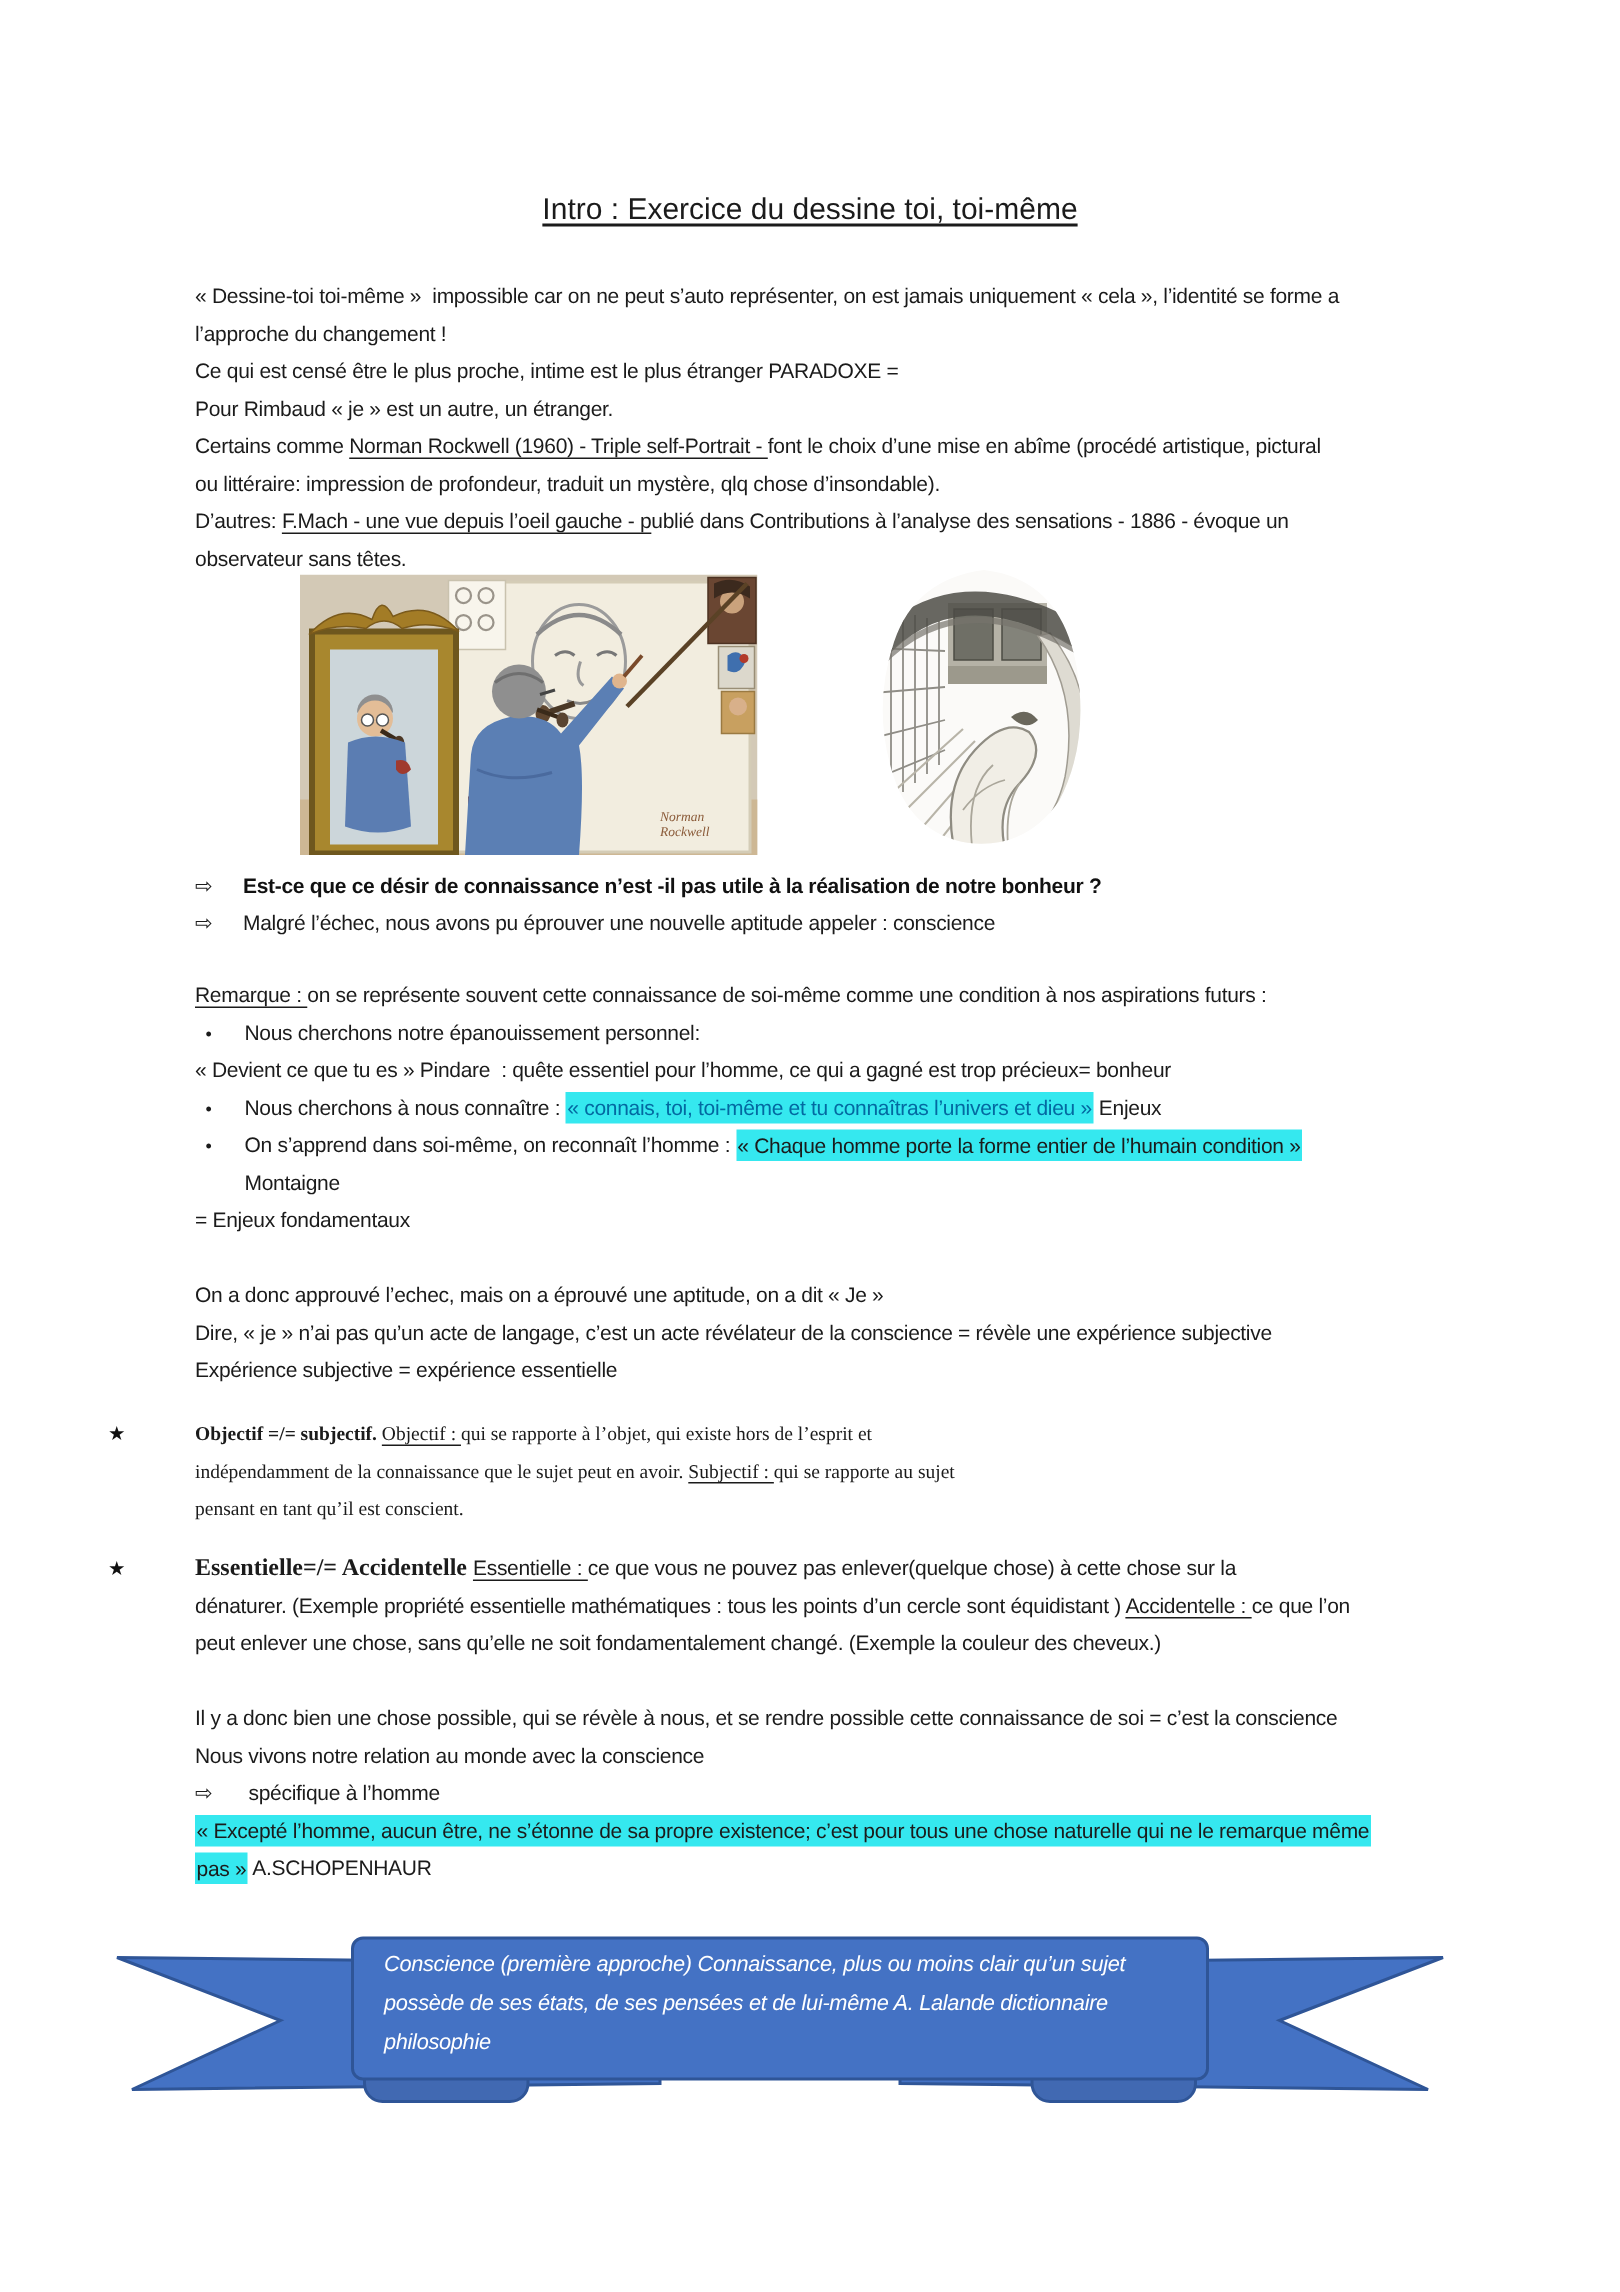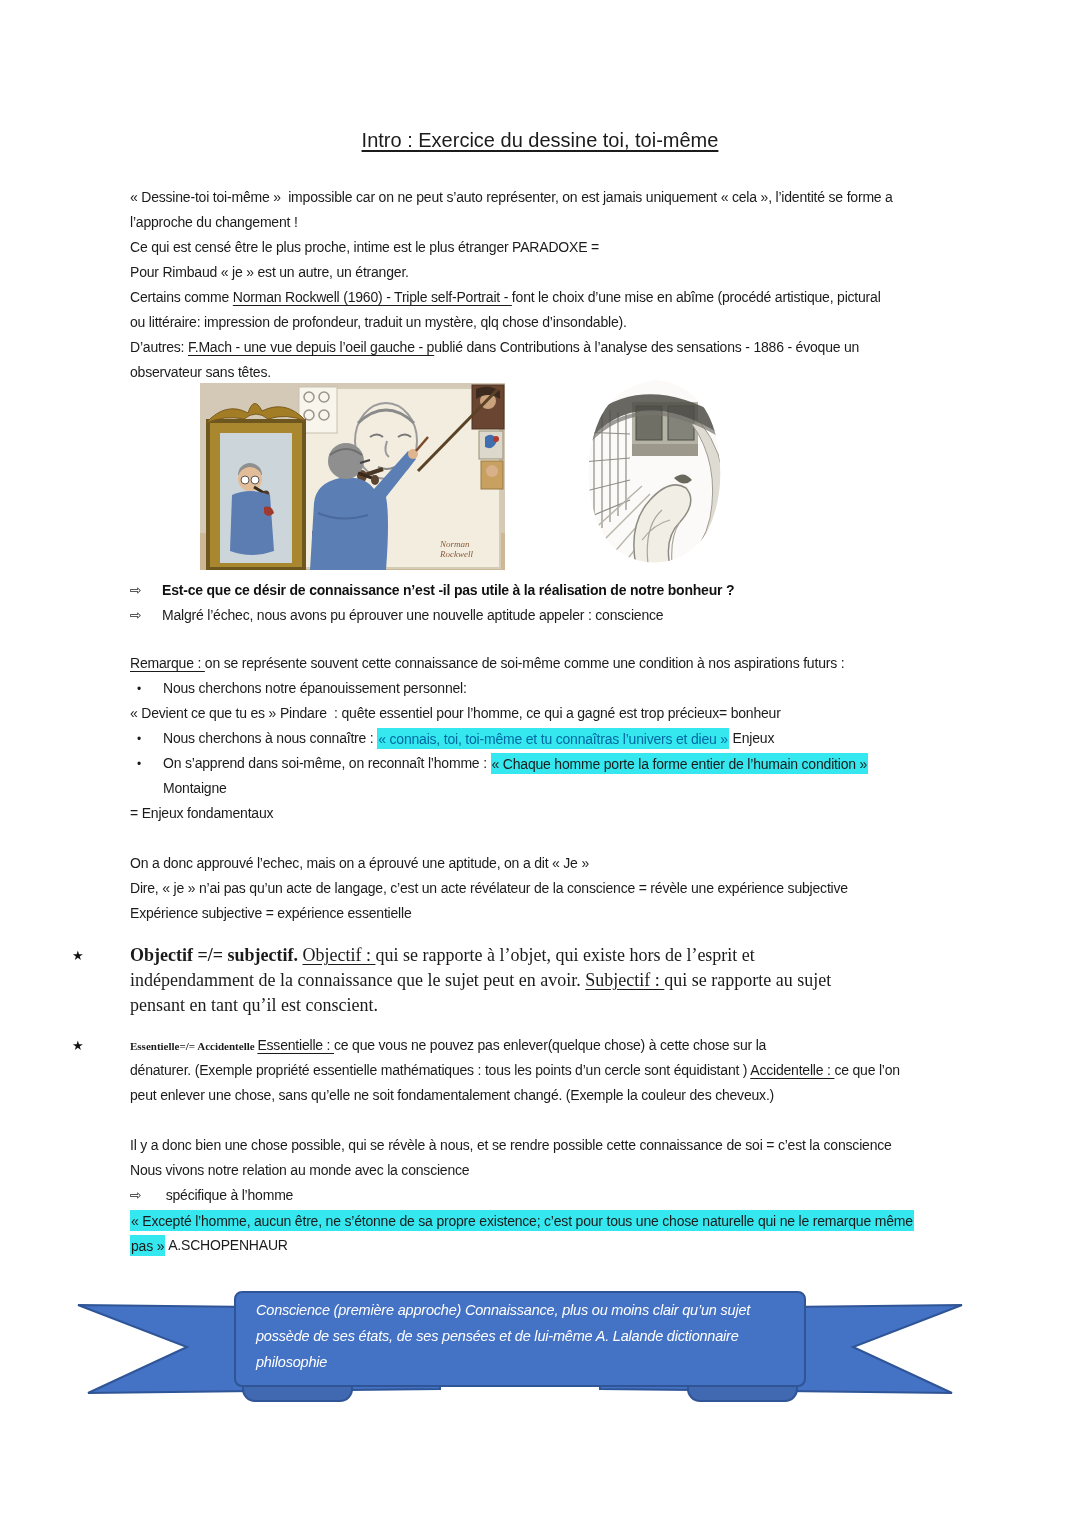--- a/index.html
+++ b/index.html
@@ -10,23 +10,23 @@
          font-size:20px;line-height:25px;}
   .u{text-decoration:underline;text-underline-offset:2.5px;}
   .col{position:absolute;left:130px;width:845px;}
   .line{height:25px;line-height:25px;white-space:pre;font-size:14px;letter-spacing:-0.2px;}
   .bold{font-weight:700;color:#111;}
   .mk{display:inline-block;width:32px;font-family:"DejaVu Sans",sans-serif;letter-spacing:0;font-size:14px;}
   .mkb{display:inline-block;width:33px;padding-left:7px;box-sizing:border-box;font-size:12px;}
   .pad{padding-left:33px;}
   .hl{background:#35E8EF;padding:2.5px 1px;}
   .hl-dark{color:#0369a1;}
-  .serifp .line{font-family:"Liberation Serif",serif;font-size:18px;letter-spacing:0;}
+  .serifp .line{font-family:"Liberation Serif",serif;font-size:13px;letter-spacing:0;}
   .serifp .b{font-weight:700;}
-  .serifb{font-family:"Liberation Serif",serif;font-weight:700;font-size:11px;letter-spacing:0;}
+  .serifb{font-family:"Liberation Serif",serif;font-weight:700;font-size:16px;letter-spacing:0;}
   .star{position:absolute;left:72px;width:22px;font-size:13px;line-height:25px;color:#111;}
   .img{position:absolute;}
   .ribbon-svg{position:absolute;left:70px;top:1283px;}
   .ribbon-text{position:absolute;left:256px;top:1297px;width:545px;color:#ffffff;
                font-size:14.5px;letter-spacing:-0.2px;}
   .ribbon-text .rline{height:26px;line-height:26px;white-space:pre;font-style:italic;}
 </style>
 </head>
 <body>
 

